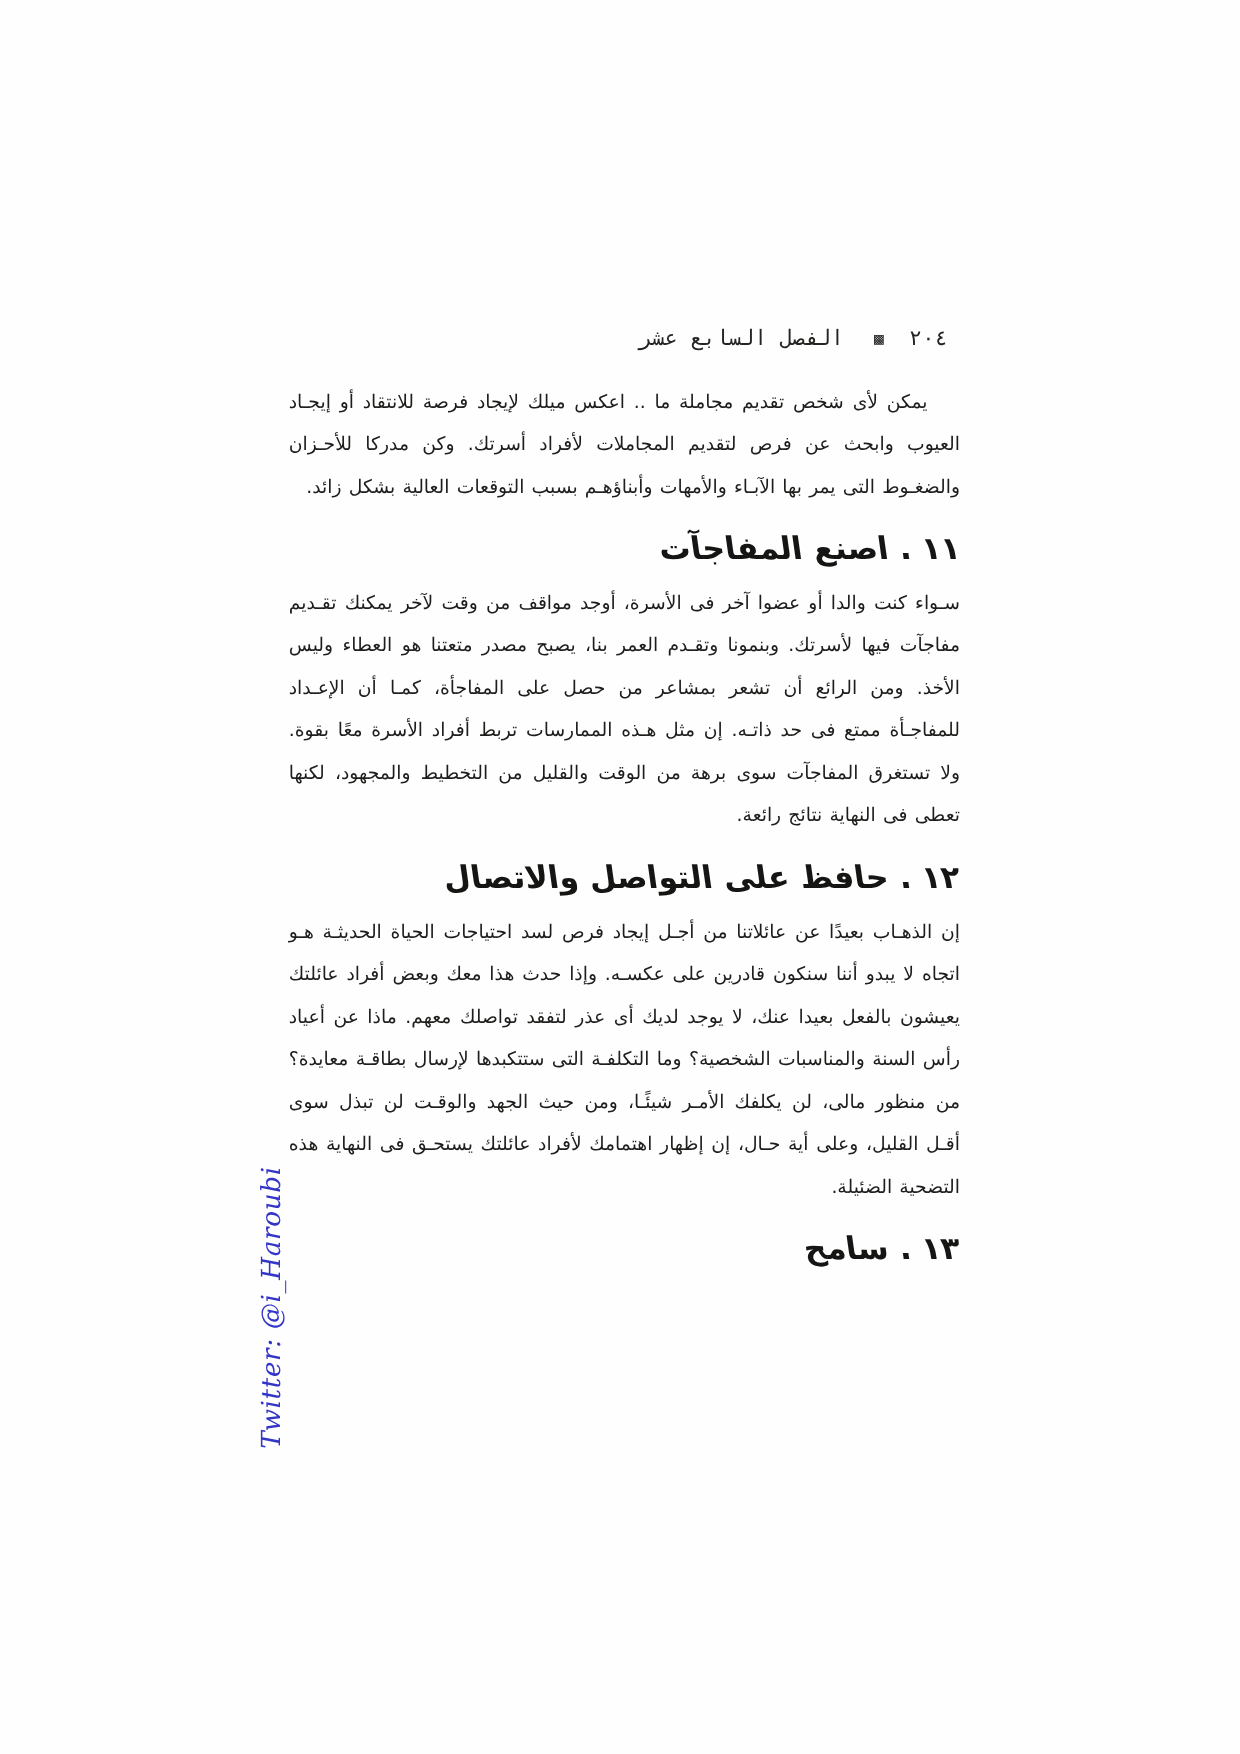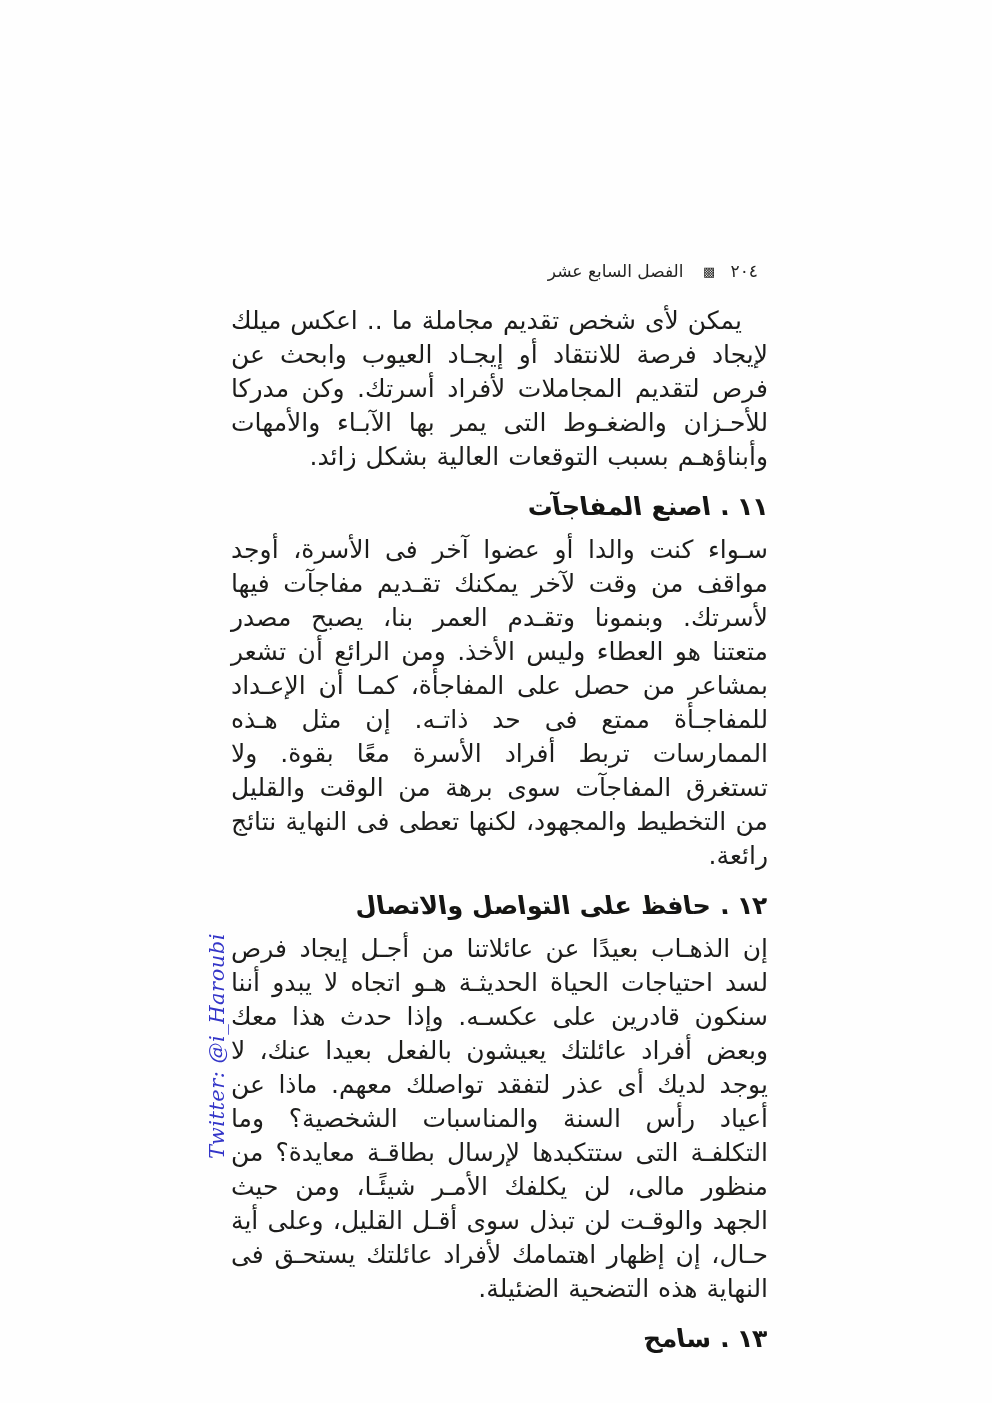--- a/index.html
+++ b/index.html
@@ -18,20 +18,21 @@
   }
   
   .page-header {
     position: absolute;
     top: 261px;
     right: 234px;
     direction: rtl;
     white-space: nowrap;
     font-size: 17px;
     color: #242422;
+    font-family: Liberation Mono, monospace;
   }
   .page-header .page-number {
     letter-spacing: 2px;
   }
   .page-header .ornament {
     font-size: 13px;
     margin: 0 10px 0 14px;
     position: relative;
     top: -1px;
     color: #2a2a28;
@@ -39,21 +40,21 @@
   
   .content {
     position: absolute;
     top: 304px;
     right: 224px;
     width: 537px;
     direction: rtl;
   }
   .body-para {
     margin: 0 0 10px 0;
-    font-size: 25px;
+    font-size: 15px;
     line-height: 34px;
     text-align: justify;
     color: #1d1d1b;
     word-spacing: 1px;
   }
   .body-para.indent {
     text-indent: 26px;
   }
   .section-heading {
     margin: 18px 0 12px 0;

